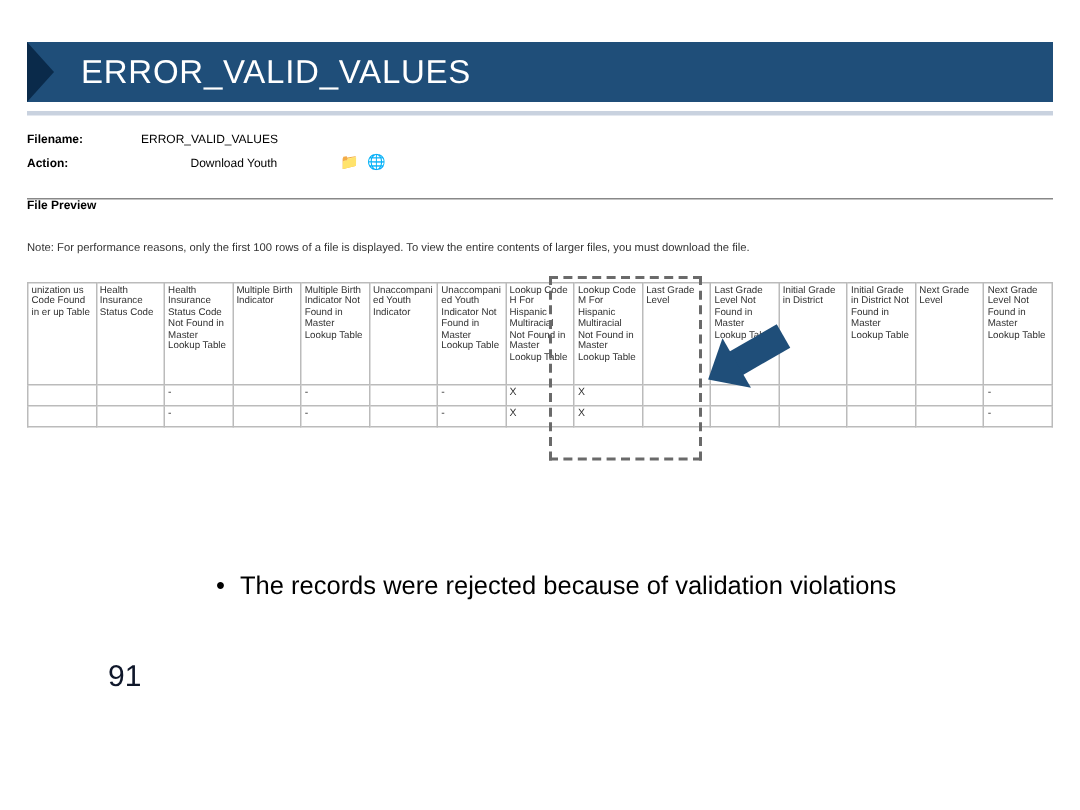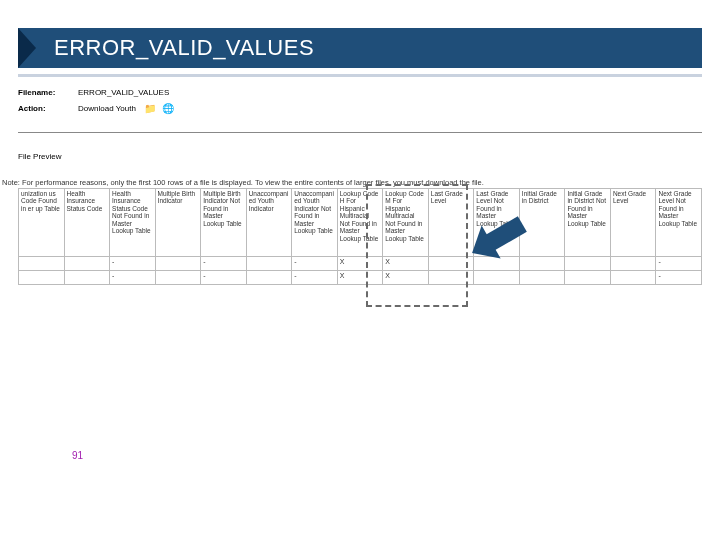--- a/index.html
+++ b/index.html
@@ -42,50 +42,49 @@
     background: #c9d2df;
   }
   .detail-area {
     position: absolute;
     top: 88px;
     left: 18px;
     font-size: 8px;
     color: #000;
   }
   .detail-row { display: flex; margin-bottom: 4px; }
-  .detail-label { font-weight: bold; width: 60px; }
+  .detail-label { font-weight: bold; width: 76px; }
   .detail-value { }
-  .action-row { display: flex; align-items: center; }
+  .action-row { display: flex; align-items: center; gap: 33px; }
   .icon-group { display: inline-flex; gap: 4px; margin-left: 8px; }
   .icon-box {
     width: 14px; height: 14px;
     display: inline-flex; align-items: center; justify-content: center;
     font-size: 10px;
   }
   .divider {
     position: absolute;
     top: 132px;
     left: 18px; right: 18px;
     border-top: 1px solid #888;
   }
   .preview-label {
     position: absolute;
-    top: 152px;
+    top: 132px;
     left: 18px;
     font-size: 8px;
-    font-weight: normal;
+    font-weight: bold;
   }
   .note {
     position: absolute;
     top: 160px;
-    left: 2px;
+    left: 18px;
     right: 18px;
     font-size: 7.5px;
     color: #333;
-    margin-top: 18px;
   }
   .table-wrap {
     position: absolute;
     top: 188px;
     left: 18px;
     right: 18px;
     font-size: 7px;
     color: #333;
   }
   table { border-collapse: collapse; width: 100%; table-layout: fixed; }
@@ -140,24 +139,24 @@
     right: 60px;
     font-family: Verdana, sans-serif;
     font-size: 17px;
     line-height: 1.35;
     color: #000;
   }
   .bullets li { list-style: none; position: relative; padding-left: 20px; margin-bottom: 2px; }
   .bullets li::before { content: "•"; position: absolute; left: 4px; }
   .page-num {
     position: absolute;
-    top: 450px;
+    top: 440px;
     left: 72px;
-    font-size: 10px;
-    color: #a21caf;
+    font-size: 20px;
+    color: #0f172a;
   }
 </style>
 </head>
 <body>
 
 <div class="title-bar">
   <div class="title-wedge"></div>
   <div class="title-text">ERROR_VALID_VALUES</div>
 </div>
 <div class="title-underline"></div>
@@ -242,15 +241,16 @@
 </div>
 
 <div class="highlight-box"></div>
 
 <div class="arrow">
   <div class="arrow-head"></div>
   <div class="arrow-body"></div>
 </div>
 
 <ul class="bullets">
+  <li>The records were rejected because of validation violations</li>
 </ul>
 
 <div class="page-num">91</div>
 
 </body></html>

